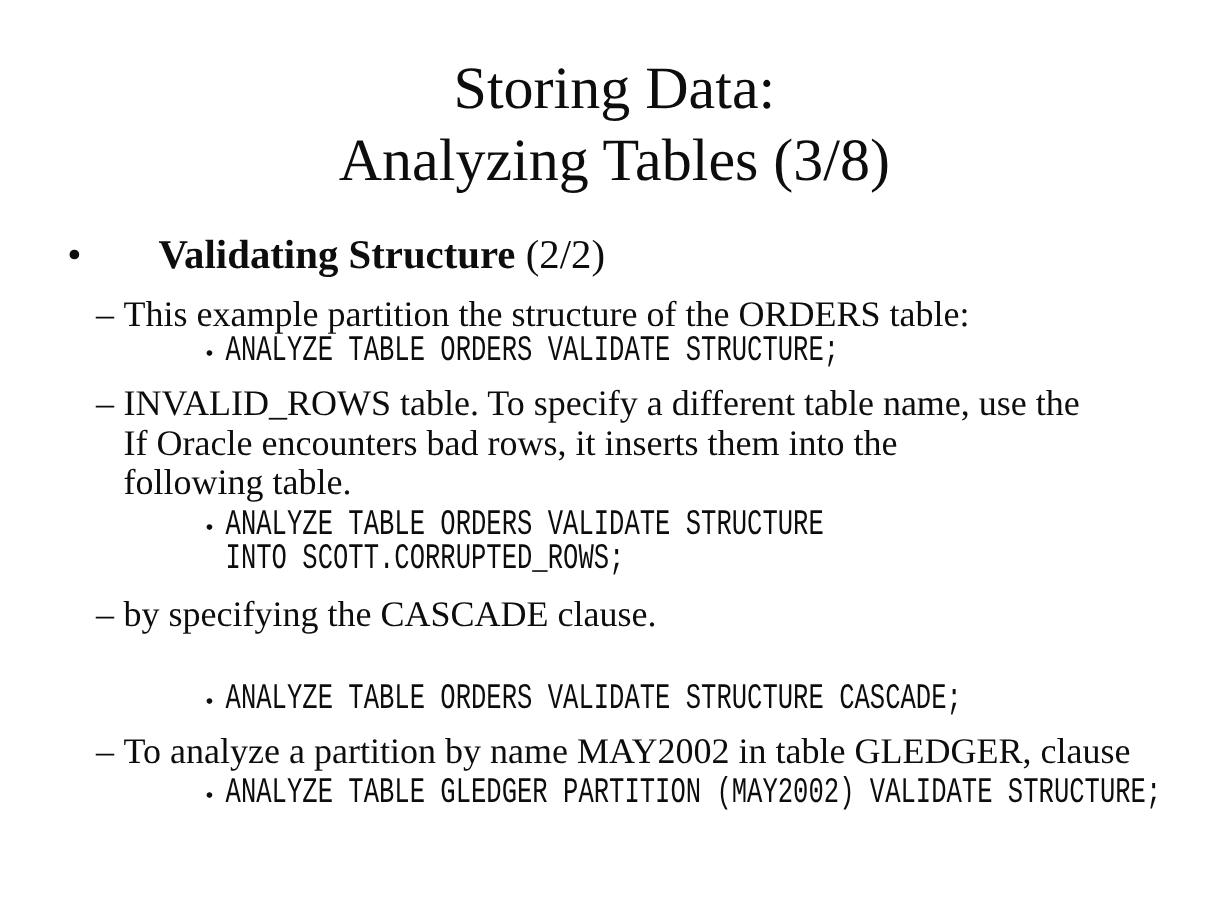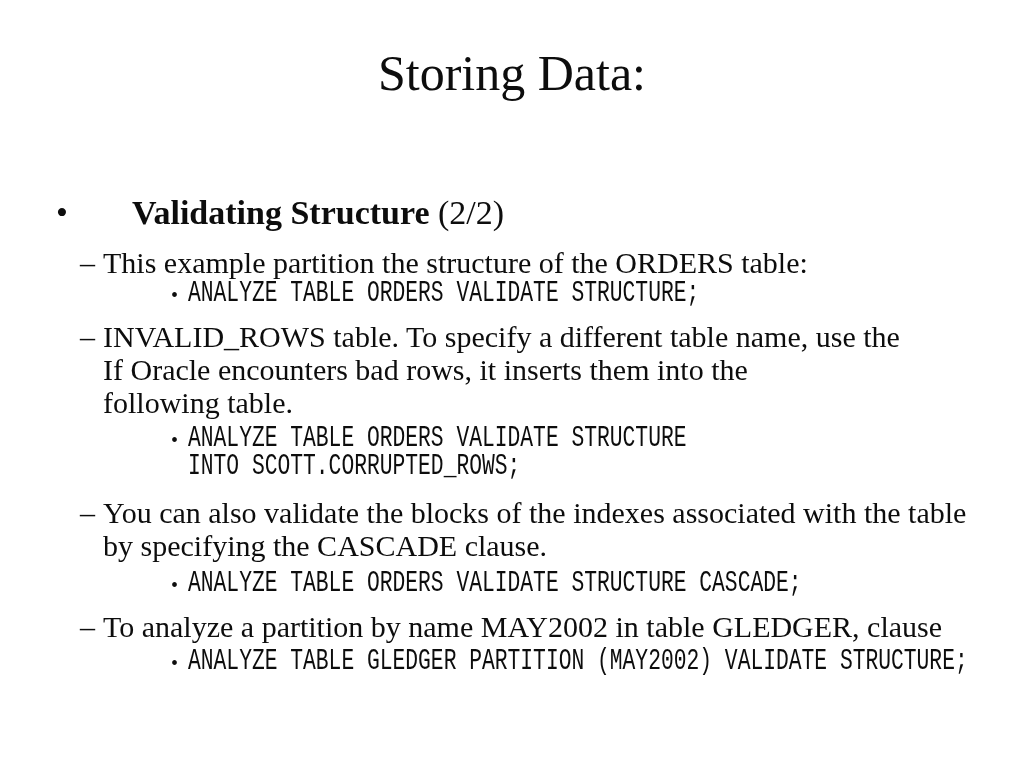--- a/index.html
+++ b/index.html
@@ -46,20 +46,21 @@
   .t-item4{top:610px;}
   .t-code4{top:647px;}
 </style>
 </head>
 <body>
 
 <div class="slide">
 
   <div class="title">
     <div>Storing Data:</div>
+    <div>Analyzing Tables (3/8)</div>
   </div>
 
   <div class="l1">
     <span class="m1">•</span><span class="bold">Validating Structure</span><span> (2/2)</span>
   </div>
 
   <div class="l2 t-item1">
     <span class="m2">–</span>
     <div class="ln">This example partition the structure of the ORDERS table:</div>
   </div>
@@ -77,21 +78,20 @@
   </div>
 
   <div class="code t-code2">
     <span class="m3">•</span>
     <div class="cl"><span class="ct">ANALYZE TABLE ORDERS VALIDATE STRUCTURE</span></div>
     <div class="cl"><span class="ct">INTO SCOTT.CORRUPTED_ROWS;</span></div>
   </div>
 
   <div class="l2 t-item3">
     <span class="m2">–</span>
-    <div class="ln">You can also validate the blocks of the indexes associated with the table</div>
     <div class="ln">by specifying the CASCADE clause.</div>
   </div>
 
   <div class="code t-code3">
     <span class="m3">•</span>
     <div class="cl"><span class="ct">ANALYZE TABLE ORDERS VALIDATE STRUCTURE CASCADE;</span></div>
   </div>
 
   <div class="l2 t-item4">
     <span class="m2">–</span>

